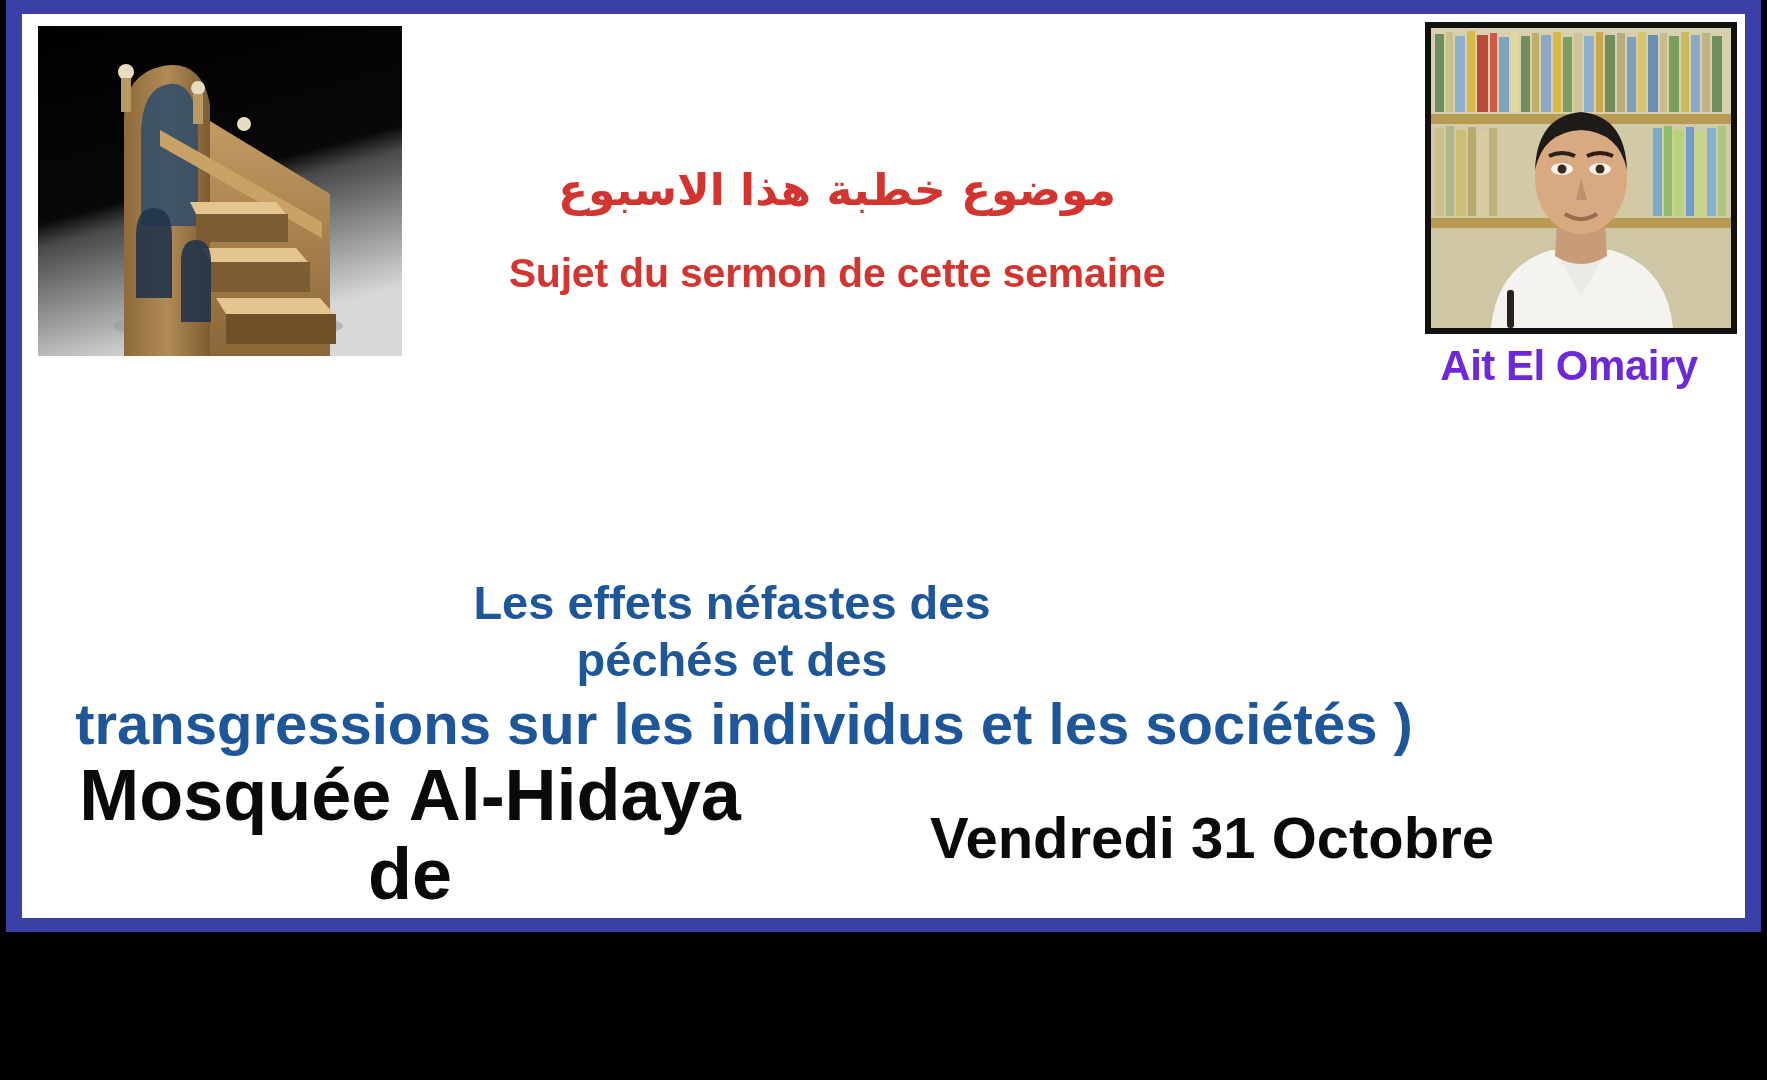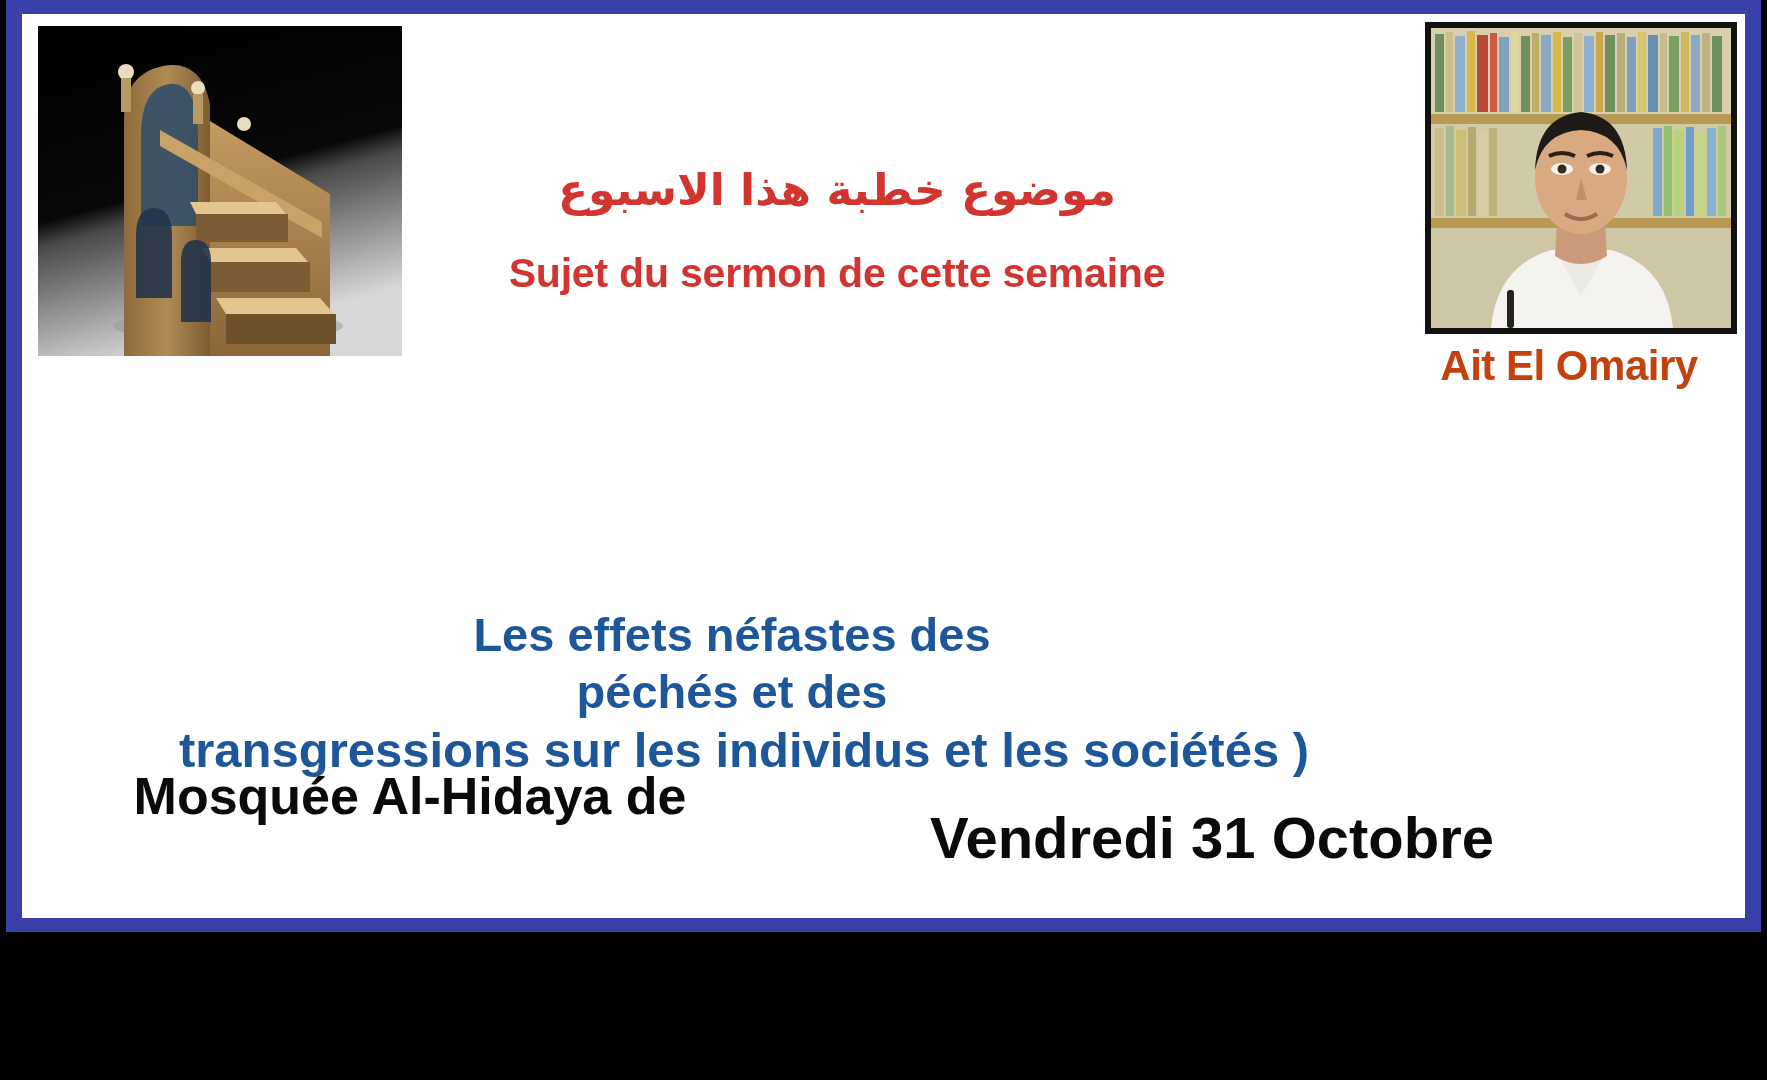--- a/index.html
+++ b/index.html
@@ -54,21 +54,21 @@
     overflow:hidden;
     box-sizing:border-box;
   }
   .photo-svg{display:block;width:100%;height:100%;}
 
   .speaker-name{
     position:absolute;
     right:6px;top:330px;
     width:340px;
     text-align:center;
-    color:#c2410c;
+    color:#6d28d9;
     font-size:42px;
     font-weight:bold;
     line-height:1.05;
     letter-spacing:-0.5px;
   }
 
   
   .red-block{
     position:absolute;
     left:400px;top:150px;
@@ -108,35 +108,34 @@
   .blue-french{
     position:absolute;
     left:0;top:560px;
     width:1420px;
     text-align:center;
     color:#1E5799;
     font-size:47px;
     font-weight:bold;
     line-height:1.22;
   }
-  .blue-french .l1{display:block;margin-top:32px;}
+  .blue-french .l1{display:block;}
   .blue-french .l2{display:block;}
-  .blue-french .l3{display:block;font-size:49px;padding-left:24px;}
+  .blue-french .l3{display:block;font-size:58px;padding-left:24px;}
 
   
   .mosque-name{
     position:absolute;
     left:8px;top:742px;
     width:760px;
     text-align:center;
     color:#0a0a0a;
-    font-size:52px;
+    font-size:72px;
     font-weight:bold;
     line-height:1.1;
-    margin-top:12px;
   }
   .date-line{
     position:absolute;
     left:830px;top:790px;
     width:720px;
     text-align:center;
     color:#0a0a0a;
     font-size:58px;
     font-weight:bold;
   }

